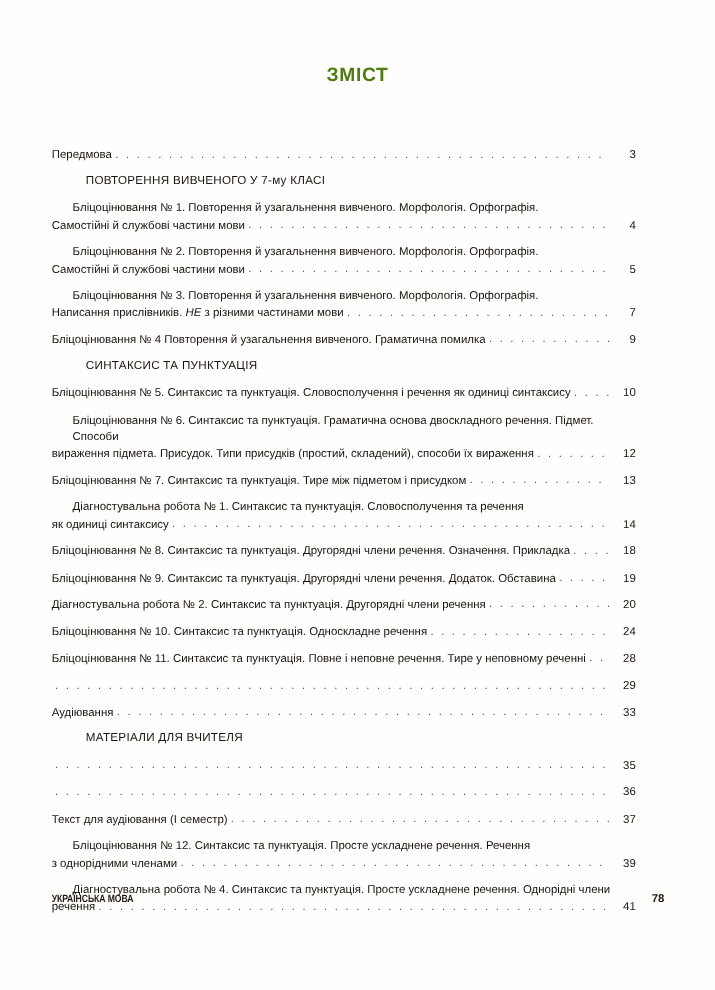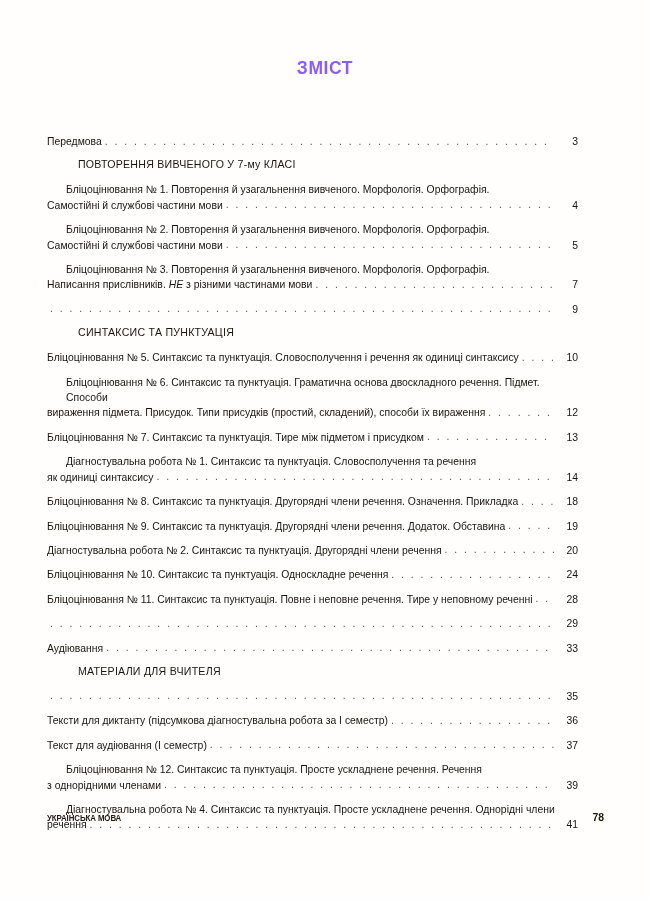--- a/index.html
+++ b/index.html
@@ -28,21 +28,21 @@
 
   .page-title {
     position: absolute;
     top: 58px;
     left: 0;
     width: 650px;
     text-align: center;
     font-size: 17.5px;
     font-weight: bold;
     letter-spacing: 0.6px;
-    color: #8b5cf6;
+    color: #4d7c0f;
   }
 
   .toc {
     position: absolute;
     left: 47px;
     top: 134px;
     width: 557px;
   }
 
   
@@ -188,20 +188,21 @@
           <div class="entry-line">
             <span class="txt">Написання прислівників. <i class="ital">НЕ</i> з різними частинами мови</span>
             <span class="dots"> . . . . . . . . . . . . . . . . . . . . . . . . . . . . . . . . . . . . . . . . . . . . . . . . . . . . . . . . . . . . . . . . . . . . . . . . . . . . . . . . . . . . . . . . . . . . . . . . . . . . . . . . . . . . . . . . . . . . . . . . . . . . . . . . . . . . . . . . . . . . . . . . . . . . . . . . . . . . . . . . . . . . . . . . . . . . . . . . . . . . . . . . . . . . . . . . . . . . . . . . . . . . . . . . . . . . . . . . . . . .</span>
             <span class="pg">7</span>
           </div>
         </div>
       </div>
       <div class="row">
         <div class="entry">
           <div class="entry-line">
+            <span class="txt">Бліцоцінювання № 4 Повторення й узагальнення вивченого. Граматична помилка</span>
             <span class="dots"> . . . . . . . . . . . . . . . . . . . . . . . . . . . . . . . . . . . . . . . . . . . . . . . . . . . . . . . . . . . . . . . . . . . . . . . . . . . . . . . . . . . . . . . . . . . . . . . . . . . . . . . . . . . . . . . . . . . . . . . . . . . . . . . . . . . . . . . . . . . . . . . . . . . . . . . . . . . . . . . . . . . . . . . . . . . . . . . . . . . . . . . . . . . . . . . . . . . . . . . . . . . . . . . . . . . . . . . . . . . .</span>
             <span class="pg">9</span>
           </div>
         </div>
       </div>
       <div class="row section">
         <div class="section-label">СИНТАКСИС ТА ПУНКТУАЦІЯ</div>
       </div>
       <div class="row">
         <div class="entry">
@@ -310,21 +311,20 @@
         <div class="entry">
           <div class="entry-line">
             <span class="dots"> . . . . . . . . . . . . . . . . . . . . . . . . . . . . . . . . . . . . . . . . . . . . . . . . . . . . . . . . . . . . . . . . . . . . . . . . . . . . . . . . . . . . . . . . . . . . . . . . . . . . . . . . . . . . . . . . . . . . . . . . . . . . . . . . . . . . . . . . . . . . . . . . . . . . . . . . . . . . . . . . . . . . . . . . . . . . . . . . . . . . . . . . . . . . . . . . . . . . . . . . . . . . . . . . . . . . . . . . . . . .</span>
             <span class="pg">35</span>
           </div>
         </div>
       </div>
       <div class="row">
         <div class="entry">
           <div class="entry-line">
-            <span class="txt">Тексти для диктанту (підсумкова діагностувальна робота за І семестр)</span>
             <span class="dots"> . . . . . . . . . . . . . . . . . . . . . . . . . . . . . . . . . . . . . . . . . . . . . . . . . . . . . . . . . . . . . . . . . . . . . . . . . . . . . . . . . . . . . . . . . . . . . . . . . . . . . . . . . . . . . . . . . . . . . . . . . . . . . . . . . . . . . . . . . . . . . . . . . . . . . . . . . . . . . . . . . . . . . . . . . . . . . . . . . . . . . . . . . . . . . . . . . . . . . . . . . . . . . . . . . . . . . . . . . . . .</span>
             <span class="pg">36</span>
           </div>
         </div>
       </div>
       <div class="row">
         <div class="entry">
           <div class="entry-line">
             <span class="txt">Текст для аудіювання (І семестр)</span>
             <span class="dots"> . . . . . . . . . . . . . . . . . . . . . . . . . . . . . . . . . . . . . . . . . . . . . . . . . . . . . . . . . . . . . . . . . . . . . . . . . . . . . . . . . . . . . . . . . . . . . . . . . . . . . . . . . . . . . . . . . . . . . . . . . . . . . . . . . . . . . . . . . . . . . . . . . . . . . . . . . . . . . . . . . . . . . . . . . . . . . . . . . . . . . . . . . . . . . . . . . . . . . . . . . . . . . . . . . . . . . . . . . . . .</span>

